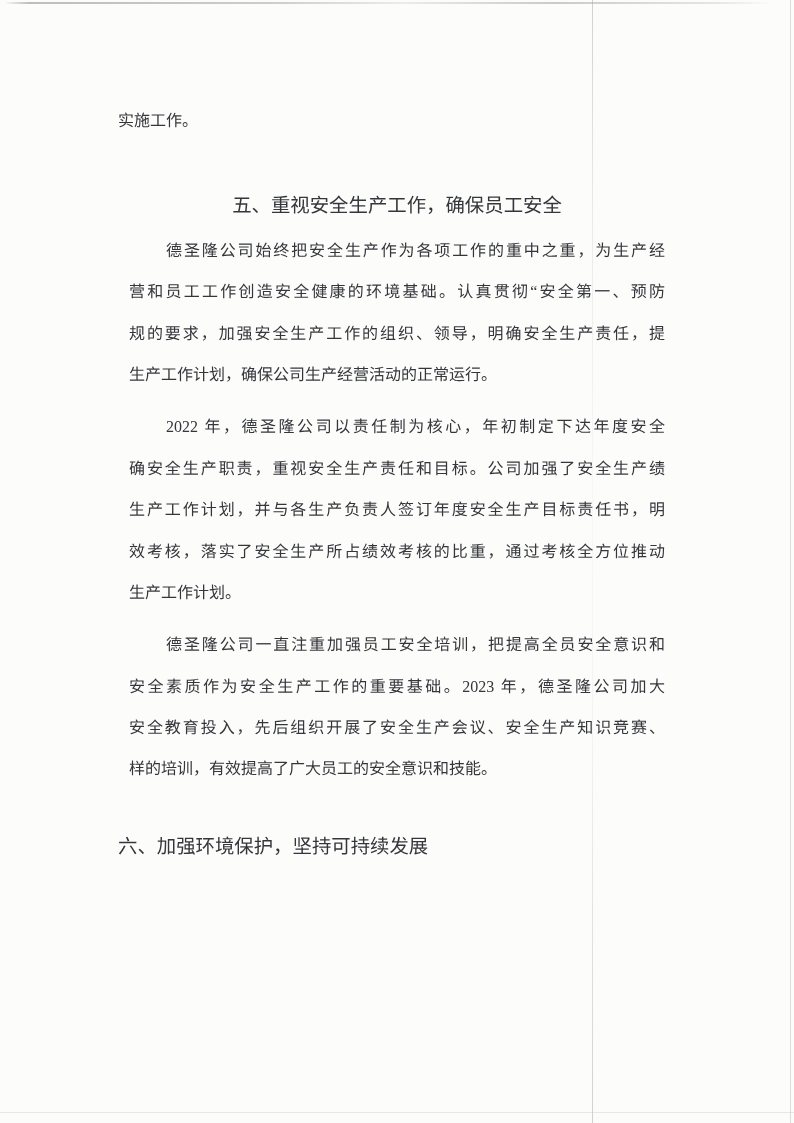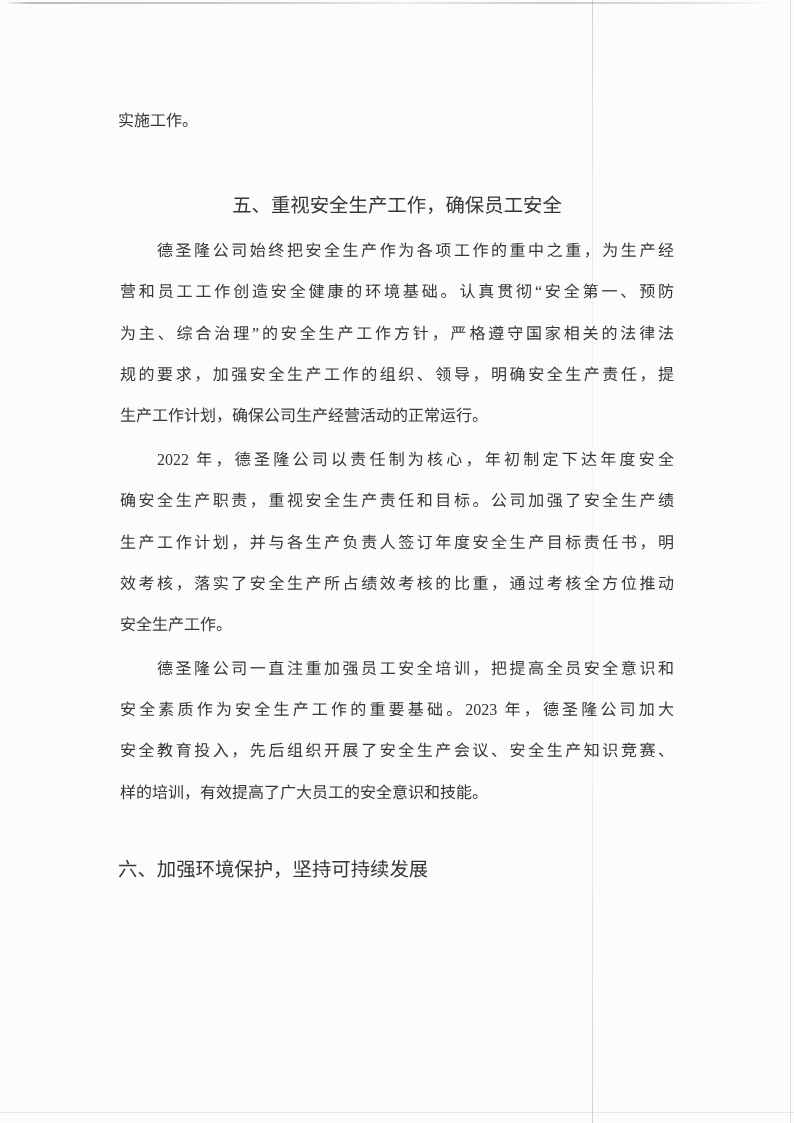--- a/index.html
+++ b/index.html
@@ -78,21 +78,21 @@
   .heading {
     margin: 0;
     font-size: 19.4px;
     font-weight: normal;
     height: 41.4px;
     line-height: 41.4px;
     white-space: nowrap;
   }
   .heading.h5 { margin-top: 44px; text-align: center; }
   .heading.h6 { margin-top: 36px; }
-  .para { margin: 2px; }
+  .para { margin: 11px; }
   .para.after-h { margin-top: 3px; }
 </style>
 </head>
 <body>
 
 <div class="page">
 
   <div class="scan-edge-top"></div>
   <div class="scan-fold-line"></div>
   <div class="scan-edge-right"></div>
@@ -100,31 +100,30 @@
 
   <div class="content">
 
     <div class="ln">实施工作。</div>
 
     <h2 class="heading h5">五、重视安全生产工作，确保员工安全</h2>
 
     <div class="para after-h">
       <div class="ln full ind">德圣隆公司始终把安全生产作为各项工作的重中之重，为生产经</div>
       <div class="ln full">营和员工工作创造安全健康的环境基础。认真贯彻“安全第一、预防</div>
-      <div class="ln full">为主、综合治理”的安全生产工作方针，严格遵守国家相关的法律法</div>
       <div class="ln full">规的要求，加强安全生产工作的组织、领导，明确安全生产责任，提</div>
       <div class="ln">生产工作计划，确保公司生产经营活动的正常运行。</div>
     </div>
 
     <div class="para">
       <div class="ln full ind">2022 年，德圣隆公司以责任制为核心，年初制定下达年度安全</div>
       <div class="ln full">确安全生产职责，重视安全生产责任和目标。公司加强了安全生产绩</div>
       <div class="ln full">生产工作计划，并与各生产负责人签订年度安全生产目标责任书，明</div>
       <div class="ln full">效考核，落实了安全生产所占绩效考核的比重，通过考核全方位推动</div>
-      <div class="ln">安全生产工作。</div>
+      <div class="ln">生产工作计划。</div>
     </div>
 
     <div class="para">
       <div class="ln full ind">德圣隆公司一直注重加强员工安全培训，把提高全员安全意识和</div>
       <div class="ln full">安全素质作为安全生产工作的重要基础。2023 年，德圣隆公司加大</div>
       <div class="ln full">安全教育投入，先后组织开展了安全生产会议、安全生产知识竞赛、</div>
       <div class="ln">样的培训，有效提高了广大员工的安全意识和技能。</div>
     </div>
 
     <h2 class="heading h6">六、加强环境保护，坚持可持续发展</h2>

